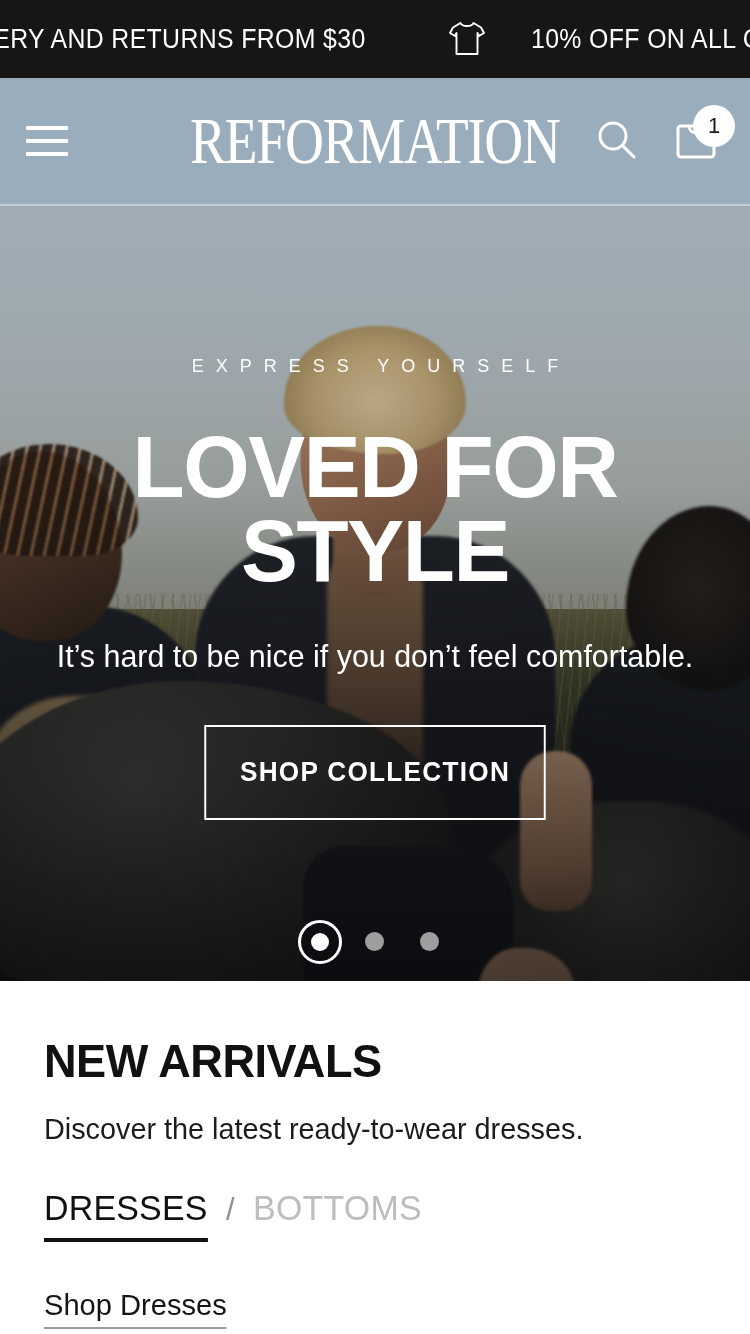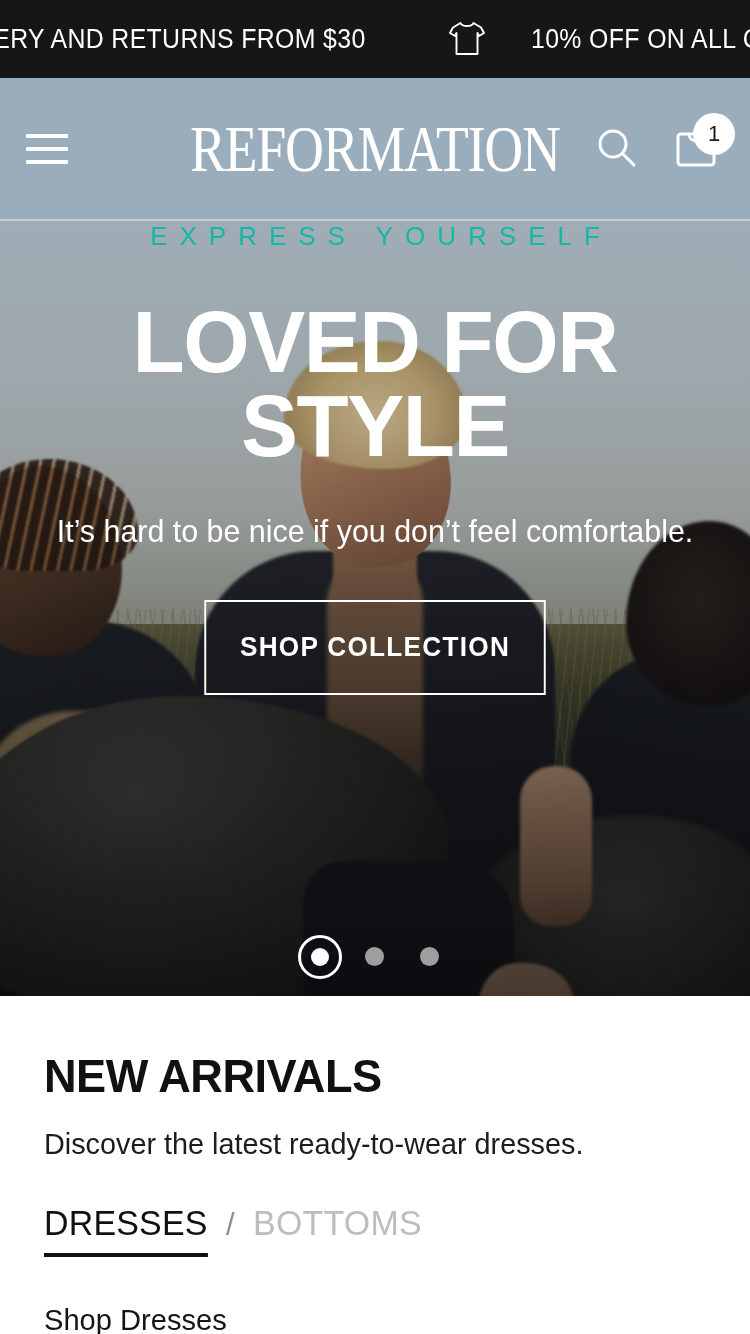--- a/index.html
+++ b/index.html
@@ -40,21 +40,21 @@
     align-items: center;
     justify-content: center;
     margin: 0 44px;
     flex: 0 0 auto;
   }
   .promo-sep svg { display: block; }
 
   
   .site-header {
     position: relative;
-    height: 143px;
+    height: 128px;
     background: #9aadbc;
     display: flex;
     align-items: center;
     justify-content: space-between;
     padding: 0 28px 0 24px;
     border-bottom: 2px solid #c3d0da;
     z-index: 5;
   }
   .hamburger {
     width: 46px; height: 44px;
@@ -257,22 +257,23 @@
     background: linear-gradient(180deg, rgba(10,12,14,0.06) 0%, rgba(10,12,14,0.20) 38%, rgba(8,9,11,0.42) 70%, rgba(6,7,9,0.62) 100%);
   }
 
   .hero-content {
     position: absolute;
     left: 0; right: 0; top: 0;
     text-align: center;
     z-index: 3;
   }
   .eyebrow {
-    color: #14b8a6;
-    font-size: 26px;
+    margin-top: 150px;
+    color: #ffffff;
+    font-size: 18px;
     letter-spacing: 12px;
     font-weight: 400;
     text-indent: 12px;
   }
   .hero-title {
     margin-top: 48px;
     color: #ffffff;
     font-size: 88px;
     line-height: 0.96;
     font-weight: 700;

